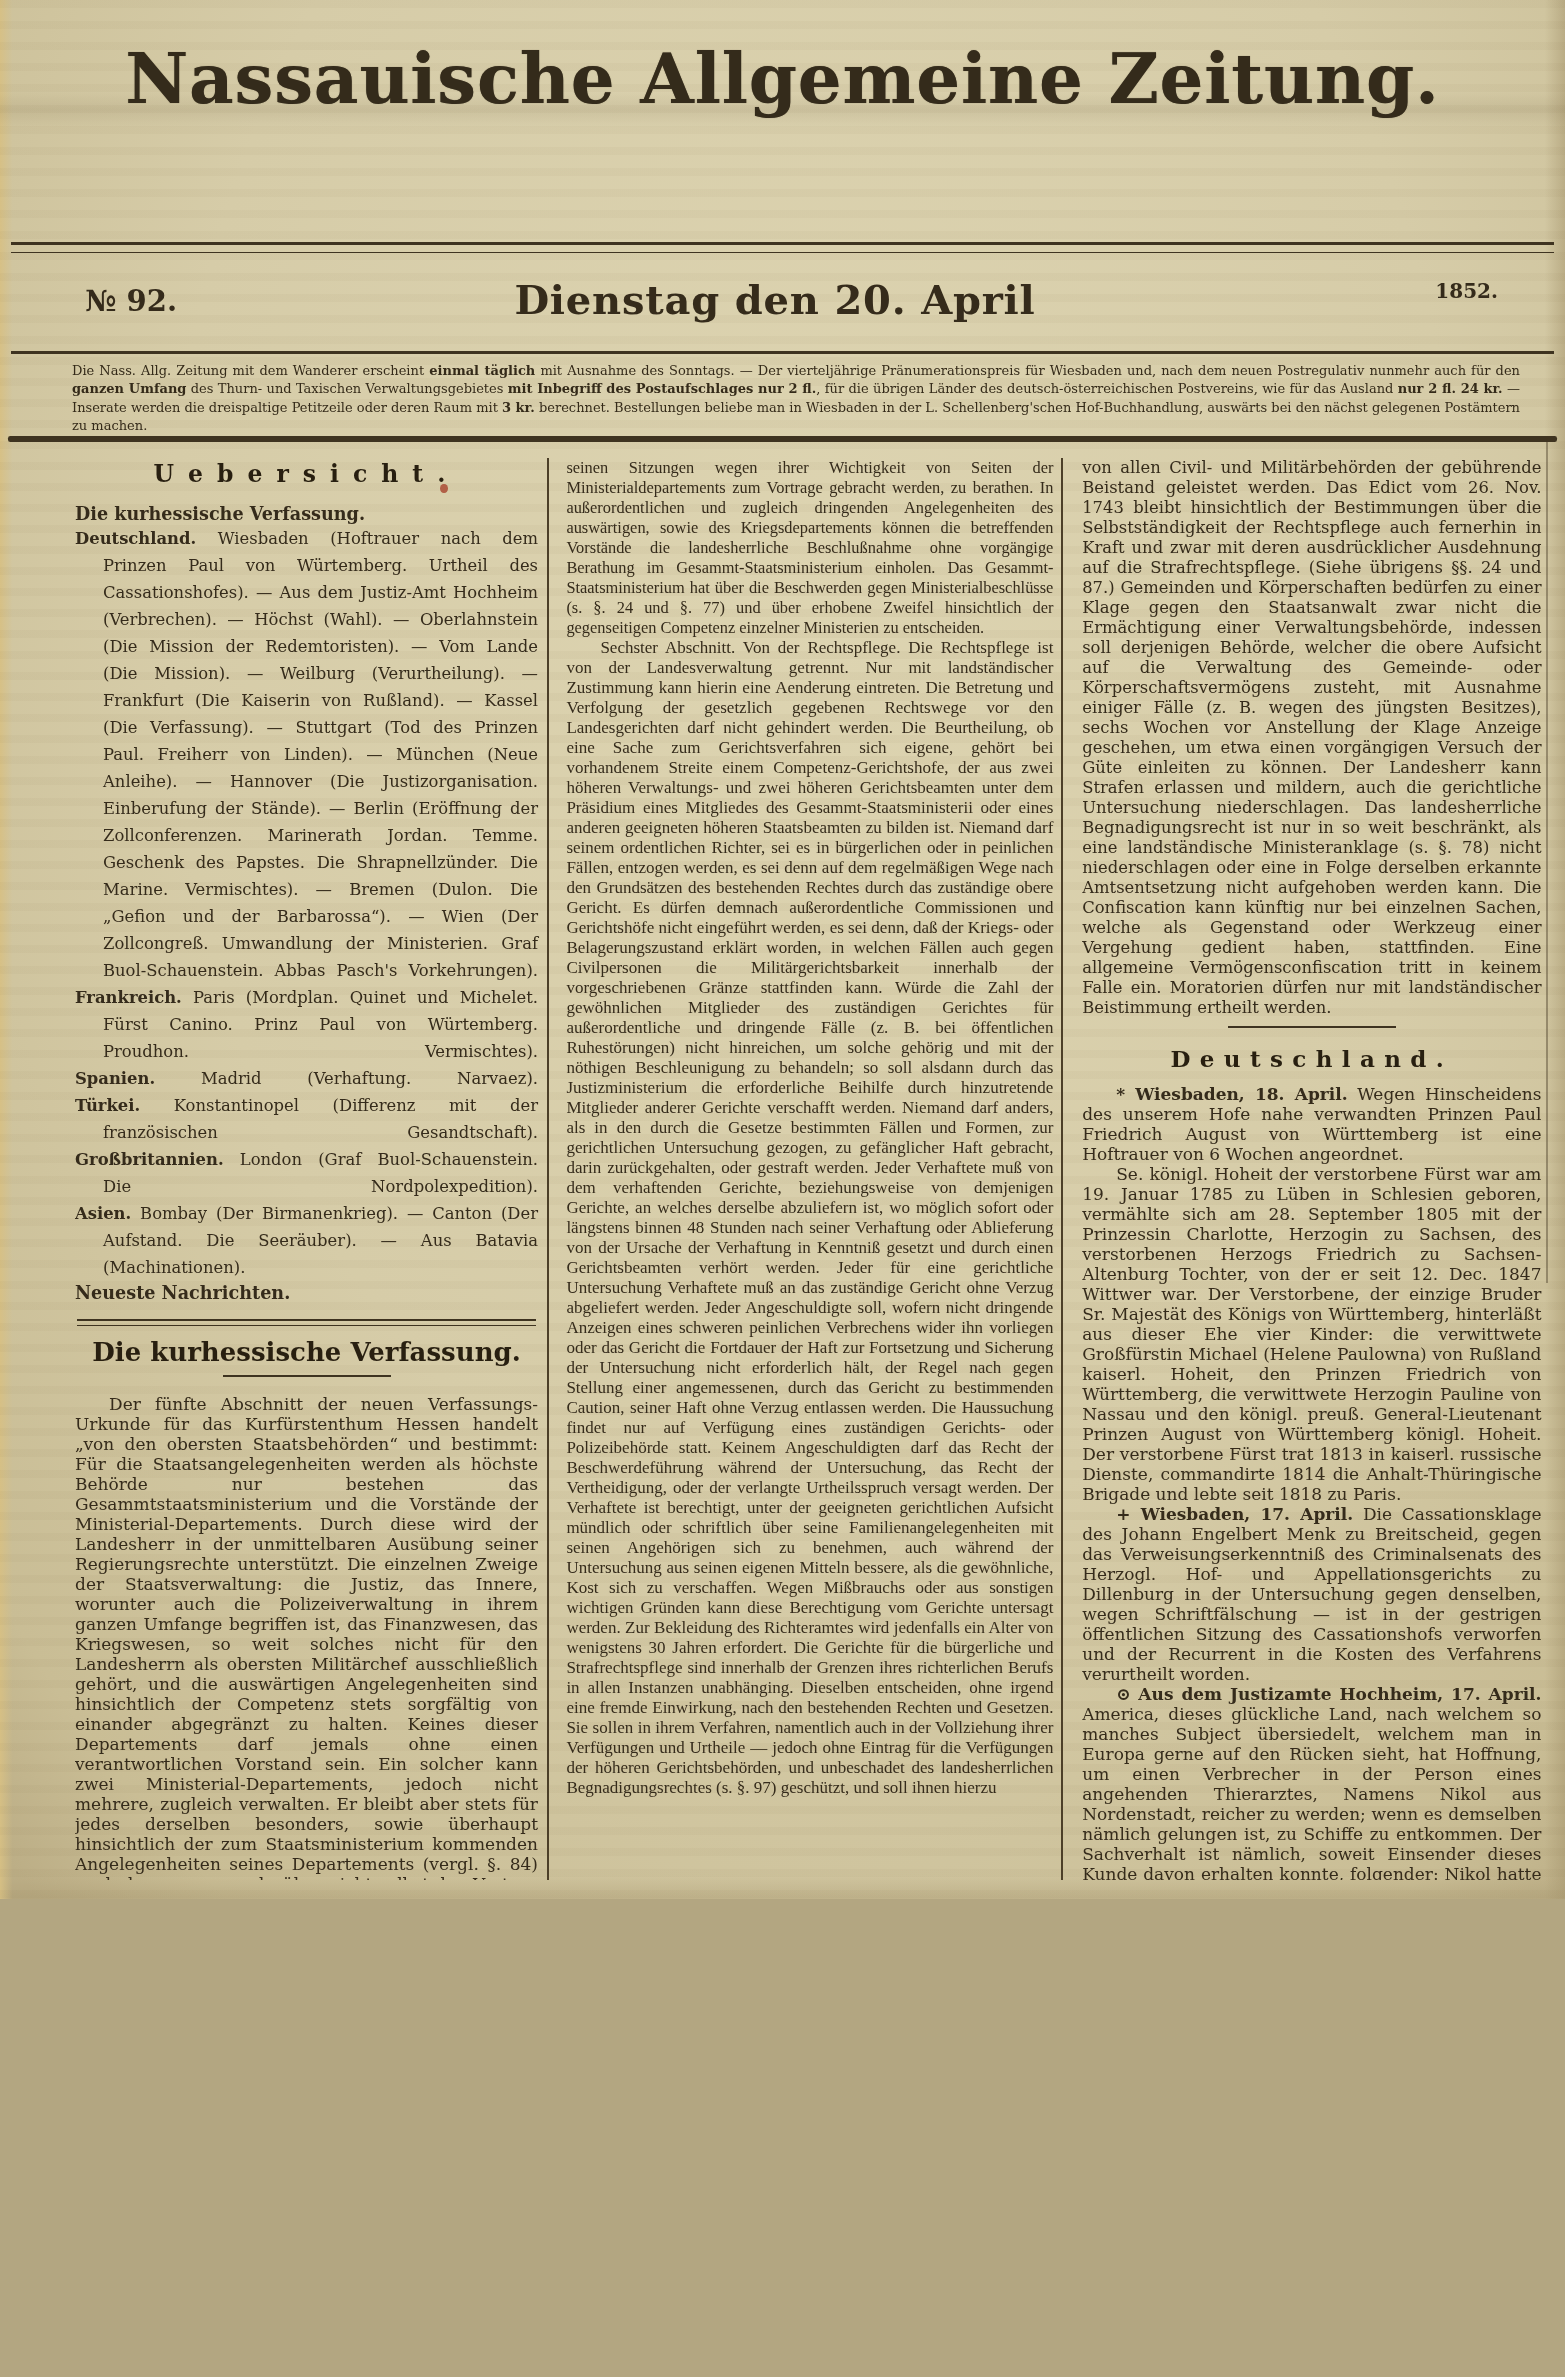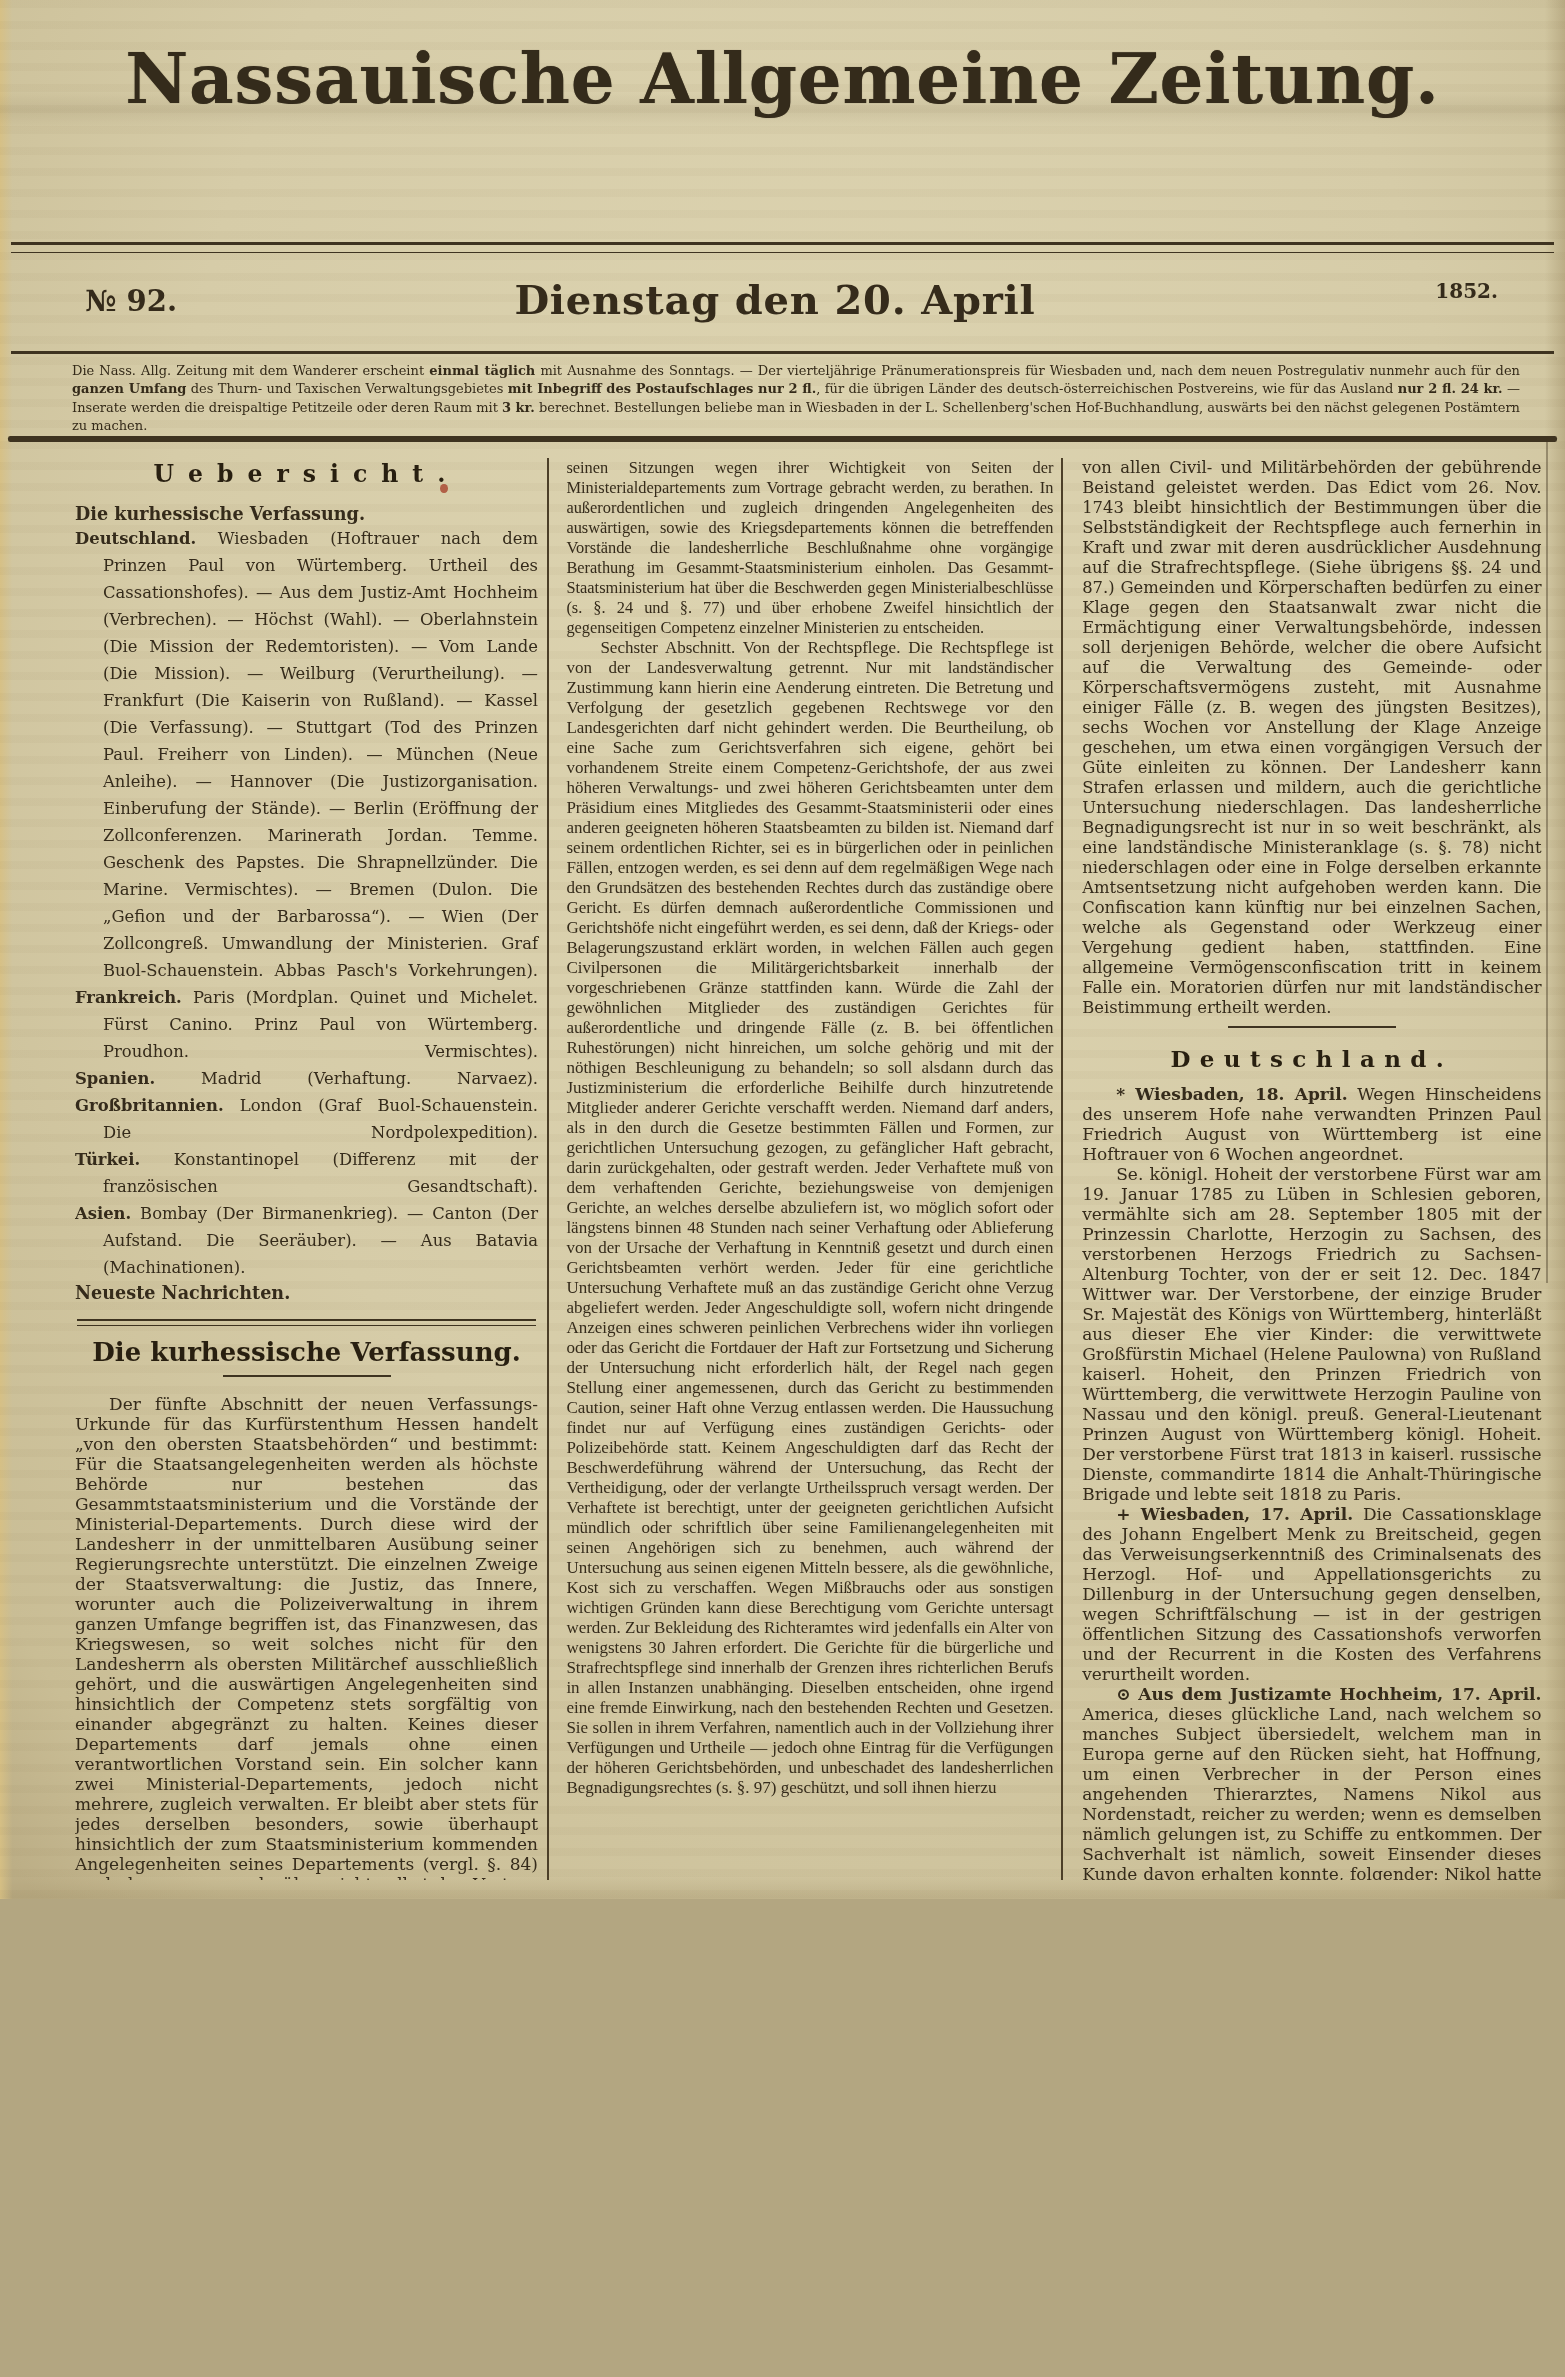--- a/index.html
+++ b/index.html
@@ -90,22 +90,22 @@
   <div class="ink-dot"></div>
   <div class="edge-line"></div>
 
   <div class="columns">
     <div class="col col1">
         <div class="blk overview-title">Uebersicht.</div>
         <div class="blk overview-bold">Die kurhessische Verfassung.</div>
         <div class="blk entry"><span class="lead">Deutschland.</span> Wiesbaden (Hoftrauer nach dem Prinzen Paul von Würtemberg. Urtheil des Cassationshofes). — Aus dem Justiz-Amt Hochheim (Verbrechen). — Höchst (Wahl). — Oberlahnstein (Die Mission der Redemtoristen). — Vom Lande (Die Mission). — Weilburg (Verurtheilung). — Frankfurt (Die Kaiserin von Rußland). — Kassel (Die Verfassung). — Stuttgart (Tod des Prinzen Paul. Freiherr von Linden). — München (Neue Anleihe). — Hannover (Die Justizorganisation. Einberufung der Stände). — Berlin (Eröffnung der Zollconferenzen. Marinerath Jordan. Temme. Geschenk des Papstes. Die Shrapnellzünder. Die Marine. Vermischtes). — Bremen (Dulon. Die „Gefion und der Barbarossa“). — Wien (Der Zollcongreß. Umwandlung der Ministerien. Graf Buol-Schauenstein. Abbas Pasch's Vorkehrungen).</div>
         <div class="blk entry"><span class="lead">Frankreich.</span> Paris (Mordplan. Quinet und Michelet. Fürst Canino. Prinz Paul von Würtemberg. Proudhon. Vermischtes).</div>
         <div class="blk entry"><span class="lead">Spanien.</span> Madrid (Verhaftung. Narvaez).</div>
+        <div class="blk entry"><span class="lead">Türkei.</span> Konstantinopel (Differenz mit der französischen Gesandtschaft).</div>
         <div class="blk entry"><span class="lead">Großbritannien.</span> London (Graf Buol-Schauenstein. Die Nordpolexpedition).</div>
-        <div class="blk entry"><span class="lead">Türkei.</span> Konstantinopel (Differenz mit der französischen Gesandtschaft).</div>
         <div class="blk entry"><span class="lead">Asien.</span> Bombay (Der Birmanenkrieg). — Canton (Der Aufstand. Die Seeräuber). — Aus Batavia (Machinationen).</div>
         <div class="blk overview-bold">Neueste Nachrichten.</div>
         <div class="blk rule-double"></div>
         <div class="blk article-title">Die kurhessische Verfassung.</div>
         <div class="blk subrule"></div>
         <div class="blk para">Der fünfte Abschnitt der neuen Verfassungs-Urkunde für das Kurfürstenthum Hessen handelt „von den obersten Staatsbehörden“ und bestimmt: Für die Staatsangelegenheiten werden als höchste Behörde nur bestehen das Gesammtstaatsministerium und die Vorstände der Ministerial-Departements. Durch diese wird der Landesherr in der unmittelbaren Ausübung seiner Regierungsrechte unterstützt. Die einzelnen Zweige der Staatsverwaltung: die Justiz, das Innere, worunter auch die Polizeiverwaltung in ihrem ganzen Umfange begriffen ist, das Finanzwesen, das Kriegswesen, so weit solches nicht für den Landesherrn als obersten Militärchef ausschließlich gehört, und die auswärtigen Angelegenheiten sind hinsichtlich der Competenz stets sorgfältig von einander abgegränzt zu halten. Keines dieser Departements darf jemals ohne einen verantwortlichen Vorstand sein. Ein solcher kann zwei Ministerial-Departements, jedoch nicht mehrere, zugleich verwalten. Er bleibt aber stets für jedes derselben besonders, sowie überhaupt hinsichtlich der zum Staatsministerium kommenden Angelegenheiten seines Departements (vergl. §. 84) auch dann, wenn er darüber nicht selbst den Vortrag gehalten hat, verantwortlich. Der Vorstand eines jeden Ministerial-Departements hat die vom Landesherrn in Bezug auf die Regierung und Verwaltung des Staates ausgehenden Anordnungen und Verfügungen, welche in sein Departement einschlagen, zum Zeichen, daß die betreffende Angelegenheit auf verfassungsmäßige Weise behandelt worden sei, zu contrasigniren und ist für die Verfassungs- und Gesetzmäßigkeit ihres Inhaltes persönlich verantwortlich. Hinsichtlich derjenigen Angelegenheiten, welche mehrere oder sämmtliche Departements betreffen, haben die Vorstände derselben gemeinschaftlich zu contrasigniren, und zwar mit persönlicher Verantwortlichkeit eines Jeden für die Gegenstände seines Departements. Durch die gedachte Contrasignatur erhalten solche Anordnungen und Verfügungen allgemeine Glaubwürdigkeit und Vollziehbarkeit. Diese rechtliche Folge ist ohne alle Ausnahme sowohl für die Gerichte, als für alle anderen Staatsbehörden maßgebend, so daß nur den Landständen vorbehalten bleibt, wegen des Erlasses von Verordnungen mit der Regierung in Verhandlung zu treten. Die Vorstände sämmtlicher Ministerial-Departements, zu welchen nach Ermessen des Landesherrn noch andere, besonders berufene Staatsdiener hinzutreten, bilden das Gesammtstaatsministerium. Dieses hat alle Staatsangelegenheiten, welche der Landesherrlichen Entschließung bedürfen, oder in</div>
       </div>
     <div class="col col2">
         <div class="blk para-cont">seinen Sitzungen wegen ihrer Wichtigkeit von Seiten der Ministerialdepartements zum Vortrage gebracht werden, zu berathen. In außerordentlichen und zugleich dringenden Angelegenheiten des auswärtigen, sowie des Kriegsdepartements können die betreffenden Vorstände die landesherrliche Beschlußnahme ohne vorgängige Berathung im Gesammt-Staatsministerium einholen. Das Gesammt-Staatsministerium hat über die Beschwerden gegen Ministerialbeschlüsse (s. §. 24 und §. 77) und über erhobene Zweifel hinsichtlich der gegenseitigen Competenz einzelner Ministerien zu entscheiden.</div>
         <div class="blk para">Sechster Abschnitt. Von der Rechtspflege. Die Rechtspflege ist von der Landesverwaltung getrennt. Nur mit landständischer Zustimmung kann hierin eine Aenderung eintreten. Die Betretung und Verfolgung der gesetzlich gegebenen Rechtswege vor den Landesgerichten darf nicht gehindert werden. Die Beurtheilung, ob eine Sache zum Gerichtsverfahren sich eigene, gehört bei vorhandenem Streite einem Competenz-Gerichtshofe, der aus zwei höheren Verwaltungs- und zwei höheren Gerichtsbeamten unter dem Präsidium eines Mitgliedes des Gesammt-Staatsministerii oder eines anderen geeigneten höheren Staatsbeamten zu bilden ist. Niemand darf seinem ordentlichen Richter, sei es in bürgerlichen oder in peinlichen Fällen, entzogen werden, es sei denn auf dem regelmäßigen Wege nach den Grundsätzen des bestehenden Rechtes durch das zuständige obere Gericht. Es dürfen demnach außerordentliche Commissionen und Gerichtshöfe nicht eingeführt werden, es sei denn, daß der Kriegs- oder Belagerungszustand erklärt worden, in welchen Fällen auch gegen Civilpersonen die Militärgerichtsbarkeit innerhalb der vorgeschriebenen Gränze stattfinden kann. Würde die Zahl der gewöhnlichen Mitglieder des zuständigen Gerichtes für außerordentliche und dringende Fälle (z. B. bei öffentlichen Ruhestörungen) nicht hinreichen, um solche gehörig und mit der nöthigen Beschleunigung zu behandeln; so soll alsdann durch das Justizministerium die erforderliche Beihilfe durch hinzutretende Mitglieder anderer Gerichte verschafft werden. Niemand darf anders, als in den durch die Gesetze bestimmten Fällen und Formen, zur gerichtlichen Untersuchung gezogen, zu gefänglicher Haft gebracht, darin zurückgehalten, oder gestraft werden. Jeder Verhaftete muß von dem verhaftenden Gerichte, beziehungsweise von demjenigen Gerichte, an welches derselbe abzuliefern ist, wo möglich sofort oder längstens binnen 48 Stunden nach seiner Verhaftung oder Ablieferung von der Ursache der Verhaftung in Kenntniß gesetzt und durch einen Gerichtsbeamten verhört werden. Jeder für eine gerichtliche Untersuchung Verhaftete muß an das zuständige Gericht ohne Verzug abgeliefert werden. Jeder Angeschuldigte soll, wofern nicht dringende Anzeigen eines schweren peinlichen Verbrechens wider ihn vorliegen oder das Gericht die Fortdauer der Haft zur Fortsetzung und Sicherung der Untersuchung nicht erforderlich hält, der Regel nach gegen Stellung einer angemessenen, durch das Gericht zu bestimmenden Caution, seiner Haft ohne Verzug entlassen werden. Die Haussuchung findet nur auf Verfügung eines zuständigen Gerichts- oder Polizeibehörde statt. Keinem Angeschuldigten darf das Recht der Beschwerdeführung während der Untersuchung, das Recht der Vertheidigung, oder der verlangte Urtheilsspruch versagt werden. Der Verhaftete ist berechtigt, unter der geeigneten gerichtlichen Aufsicht mündlich oder schriftlich über seine Familienangelegenheiten mit seinen Angehörigen sich zu benehmen, auch während der Untersuchung aus seinen eigenen Mitteln bessere, als die gewöhnliche, Kost sich zu verschaffen. Wegen Mißbrauchs oder aus sonstigen wichtigen Gründen kann diese Berechtigung vom Gerichte untersagt werden. Zur Bekleidung des Richteramtes wird jedenfalls ein Alter von wenigstens 30 Jahren erfordert. Die Gerichte für die bürgerliche und Strafrechtspflege sind innerhalb der Grenzen ihres richterlichen Berufs in allen Instanzen unabhänging. Dieselben entscheiden, ohne irgend eine fremde Einwirkung, nach den bestehenden Rechten und Gesetzen. Sie sollen in ihrem Verfahren, namentlich auch in der Vollziehung ihrer Verfügungen und Urtheile — jedoch ohne Eintrag für die Verfügungen der höheren Gerichtsbehörden, und unbeschadet des landesherrlichen Begnadigungsrechtes (s. §. 97) geschützt, und soll ihnen hierzu</div>

